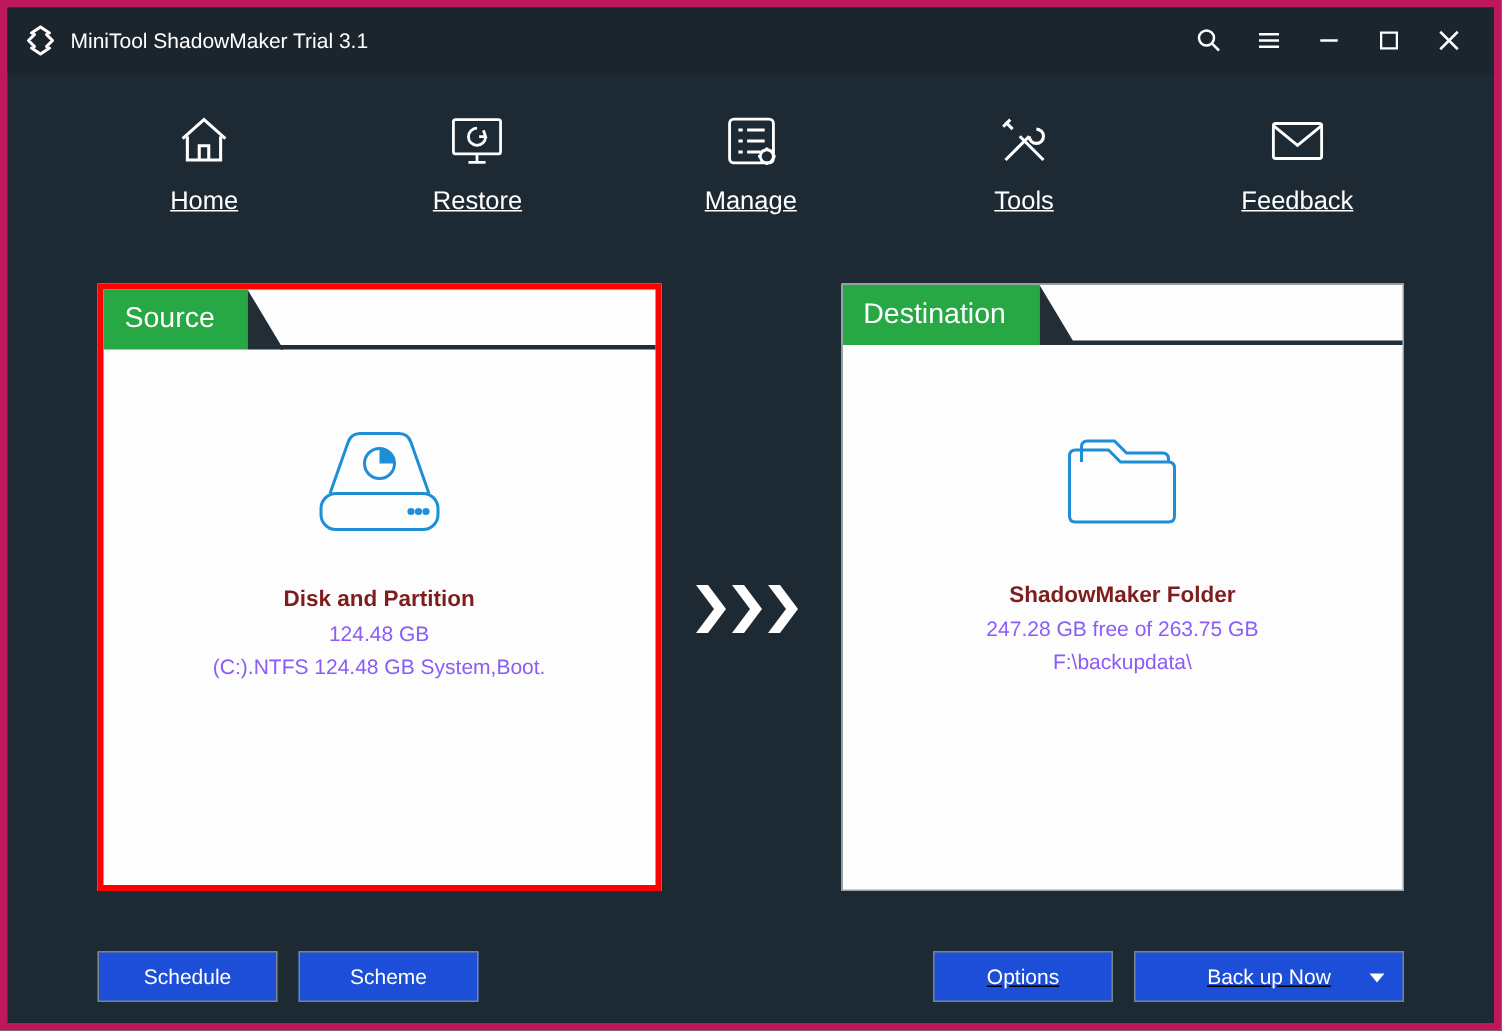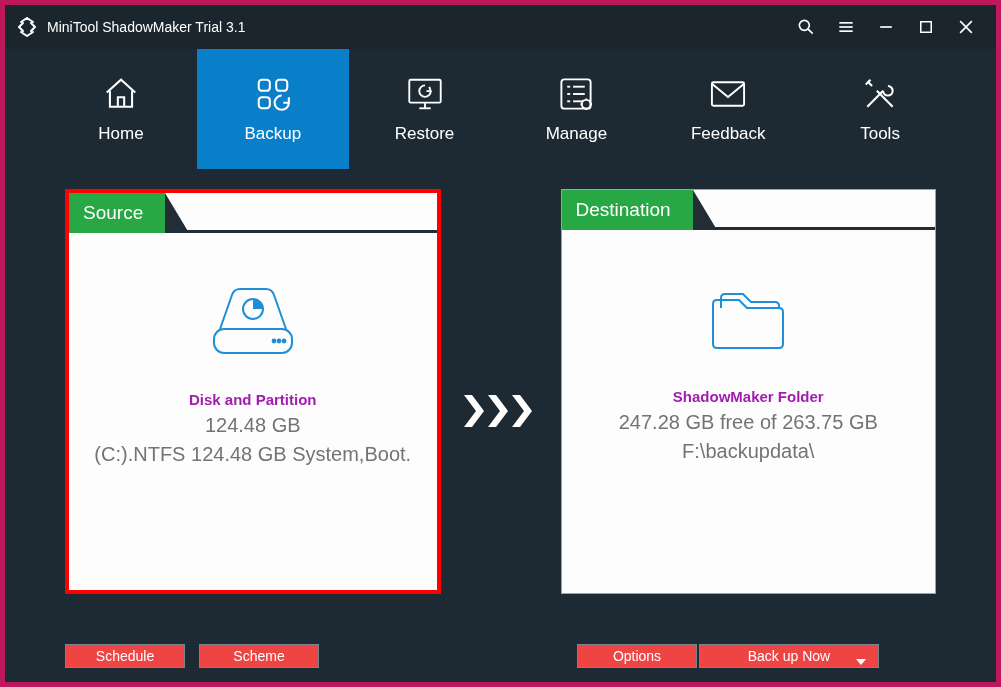--- a/index.html
+++ b/index.html
@@ -7,48 +7,48 @@
 .window { width: 1001px; height: 687px; background: #1e2a33; display: flex; flex-direction: column; border: 5px solid #be185d; }
 
 
 .titlebar { height: 44px; background: #1a252d; display: flex; align-items: center; color: #fff; padding: 0 10px; }
 .titlebar .app-title { font-size: 14px; margin-left: 8px; white-space: nowrap; }
 .titlebar .spacer { flex: 1; }
 .titlebar .tb-btn { width: 40px; height: 44px; display: flex; align-items: center; justify-content: center; cursor: pointer; }
 
 
 .nav { height: 120px; display: flex; padding: 0 40px; gap: 0; }
-.nav-item { flex: 1; display: flex; flex-direction: column; align-items: center; justify-content: center; color: #fff; cursor: pointer; gap: 10px; }
+.nav-item { flex: 1; display: flex; flex-direction: column; align-items: center; justify-content: center; color: #fff; cursor: pointer; gap: 10px; text-decoration: underline; }
 .nav-item.active { background: #0a7fc9; }
 .nav-item .icon-wrap { height: 40px; display: flex; align-items: center; justify-content: center; }
 .nav-item .nav-label { font-size: 17px; }
 
 
 .main { flex: 1; padding: 20px 60px 14px 60px; display: flex; flex-direction: column; }
 .cards-row { flex: 1; display: flex; align-items: stretch; gap: 0; }
 .card-wrap { flex: 1; display: flex; flex-direction: column; }
 .card { background: #fdfdfd; border: 1px solid #9aa3a8; height: 405px; display: flex; flex-direction: column; align-items: center; cursor: pointer; position: relative; }
 .card.source { border: 4px solid #ff0000; }
 .card-header { width: 100%; height: 40px; display: flex; }
 .card-tab { background: #27a844; color: #fff; font-size: 19px; padding: 6px 22px 6px 14px; display: flex; align-items: center; position: relative; }
 .card-tab::after { content: ""; position: absolute; right: -24px; top: 0; width: 0; height: 0; border-bottom: 40px solid #222d35; border-right: 24px solid transparent; }
 .card-hr { flex: 1; border-bottom: 3px solid #222d35; height: 40px; margin-left: 22px; }
 .card-icon { margin-top: 50px; height: 80px; display: flex; align-items: center; justify-content: center; }
-.card-title { margin-top: 28px; font-size: 15px; font-weight: bold; color: #a21caf; }
-.card-line { margin-top: 6px; font-size: 20px; color: #737373; }
+.card-title { margin-top: 28px; font-size: 15px; font-weight: bold; color: #7f1d1d; }
+.card-line { margin-top: 6px; font-size: 14px; color: #8b5cf6; }
 
 .arrow-col { width: 120px; display: flex; align-items: center; justify-content: center; }
-.btn { background: #ef4444; color: #fff; border: 1px solid #76848d; padding: 0 14px; height: 24px; font-size: 14px; display: flex; align-items: center; justify-content: center; cursor: pointer; min-width: 120px; }
+.btn { background: #1d4ed8; color: #fff; border: 1px solid #76848d; padding: 0 14px; height: 34px; font-size: 14px; display: flex; align-items: center; justify-content: center; cursor: pointer; min-width: 120px; }
 .btn-dropdown { min-width: 180px; position: relative; text-align: center; }
 .btn-dropdown .caret { position: absolute; right: 12px; top: 14px; width: 0; height: 0; border-left: 5px solid transparent; border-right: 5px solid transparent; border-top: 6px solid #fff; }
 
 .bottom-row { display: flex; margin-top: 12px; }
 .bottom-left { display: flex; gap: 14px; width: 392px; }
 .bottom-arrow-gap { width: 120px; }
-.bottom-right { display: flex; gap: 2px; flex: 1; justify-content: flex-start; }
+.bottom-right { display: flex; gap: 14px; flex: 1; justify-content: flex-end; text-decoration: underline; }
 
 svg { display: block; }
 </style>
 </head>
 <body>
 
 <div class="window">
 
   <div class="titlebar">
     <span class="icon">
@@ -92,32 +92,20 @@
   <div class="nav">
     <div class="nav-item">
       <span class="icon-wrap">
         <svg width="38" height="38" viewBox="0 0 24 24" fill="none" stroke="#fff" stroke-width="1.3">
             <path d="M3 11 L12 3 L21 11"></path>
             <path d="M5 10 V20 H19 V10"></path>
             <path d="M10 20 V14 H14 V20"></path>
           </svg>
       </span>
       <span class="nav-label">Home</span>
-    </div>
-    <div class="nav-item active">
-      <span class="icon-wrap">
-        <svg width="38" height="38" viewBox="0 0 24 24" fill="none" stroke="#fff" stroke-width="1.3">
-            <rect x="3" y="3" width="7" height="7" rx="2"></rect>
-            <rect x="14" y="3" width="7" height="7" rx="2"></rect>
-            <rect x="3" y="14" width="7" height="7" rx="2"></rect>
-            <path d="M17.5 13 A4.5 4.5 0 1 0 22 17.5"></path>
-            <polyline points="22,14 22,17.5 18.5,17.5"></polyline>
-          </svg>
-      </span>
-      <span class="nav-label">Backup</span>
     </div>
     <div class="nav-item">
       <span class="icon-wrap">
         <svg width="40" height="38" viewBox="0 0 28 26" fill="none" stroke="#fff" stroke-width="1.3">
             <rect x="3" y="3" width="22" height="16" rx="1"></rect>
             <line x1="10" y1="23" x2="18" y2="23"></line>
             <line x1="14" y1="19" x2="14" y2="23"></line>
             <path d="M14 7 A4 4 0 1 0 18 11"></path>
             <polyline points="17,8 18,11 15,11"></polyline>
           </svg>
@@ -135,35 +123,35 @@
             <line x1="7" y1="18" x2="9" y2="18"></line>
             <line x1="11" y1="18" x2="17" y2="18"></line>
             <circle cx="20" cy="20" r="3"></circle>
             <path d="M20 17 L20 16 M20 24 L20 23 M17 20 L16 20 M24 20 L23 20 M18 18 L17.3 17.3 M22 22 L22.7 22.7 M22 18 L22.7 17.3 M18 22 L17.3 22.7"></path>
           </svg>
       </span>
       <span class="nav-label">Manage</span>
     </div>
     <div class="nav-item">
       <span class="icon-wrap">
+        <svg width="38" height="38" viewBox="0 0 24 24" fill="none" stroke="#fff" stroke-width="1.3">
+            <path d="M4 20 L14 10 M14 10 A3 3 0 1 0 17 7"></path>
+            <path d="M20 20 L10 10 M7 7 L4 4 M6 3 L3 6"></path>
+          </svg>
+      </span>
+      <span class="nav-label">Tools</span>
+    </div>
+    <div class="nav-item">
+      <span class="icon-wrap">
         <svg width="38" height="34" viewBox="0 0 26 20" fill="none" stroke="#fff" stroke-width="1.3">
             <rect x="2" y="2" width="22" height="16" rx="1"></rect>
             <polyline points="2,3 13,12 24,3"></polyline>
           </svg>
       </span>
       <span class="nav-label">Feedback</span>
-    </div>
-    <div class="nav-item">
-      <span class="icon-wrap">
-        <svg width="38" height="38" viewBox="0 0 24 24" fill="none" stroke="#fff" stroke-width="1.3">
-            <path d="M4 20 L14 10 M14 10 A3 3 0 1 0 17 7"></path>
-            <path d="M20 20 L10 10 M7 7 L4 4 M6 3 L3 6"></path>
-          </svg>
-      </span>
-      <span class="nav-label">Tools</span>
     </div>
   </div>
 
   <div class="main">
     <div class="cards-row">
 
       <div class="card-wrap">
         <div class="card source">
           <div class="card-header">
             <div class="card-tab">Source</div>

